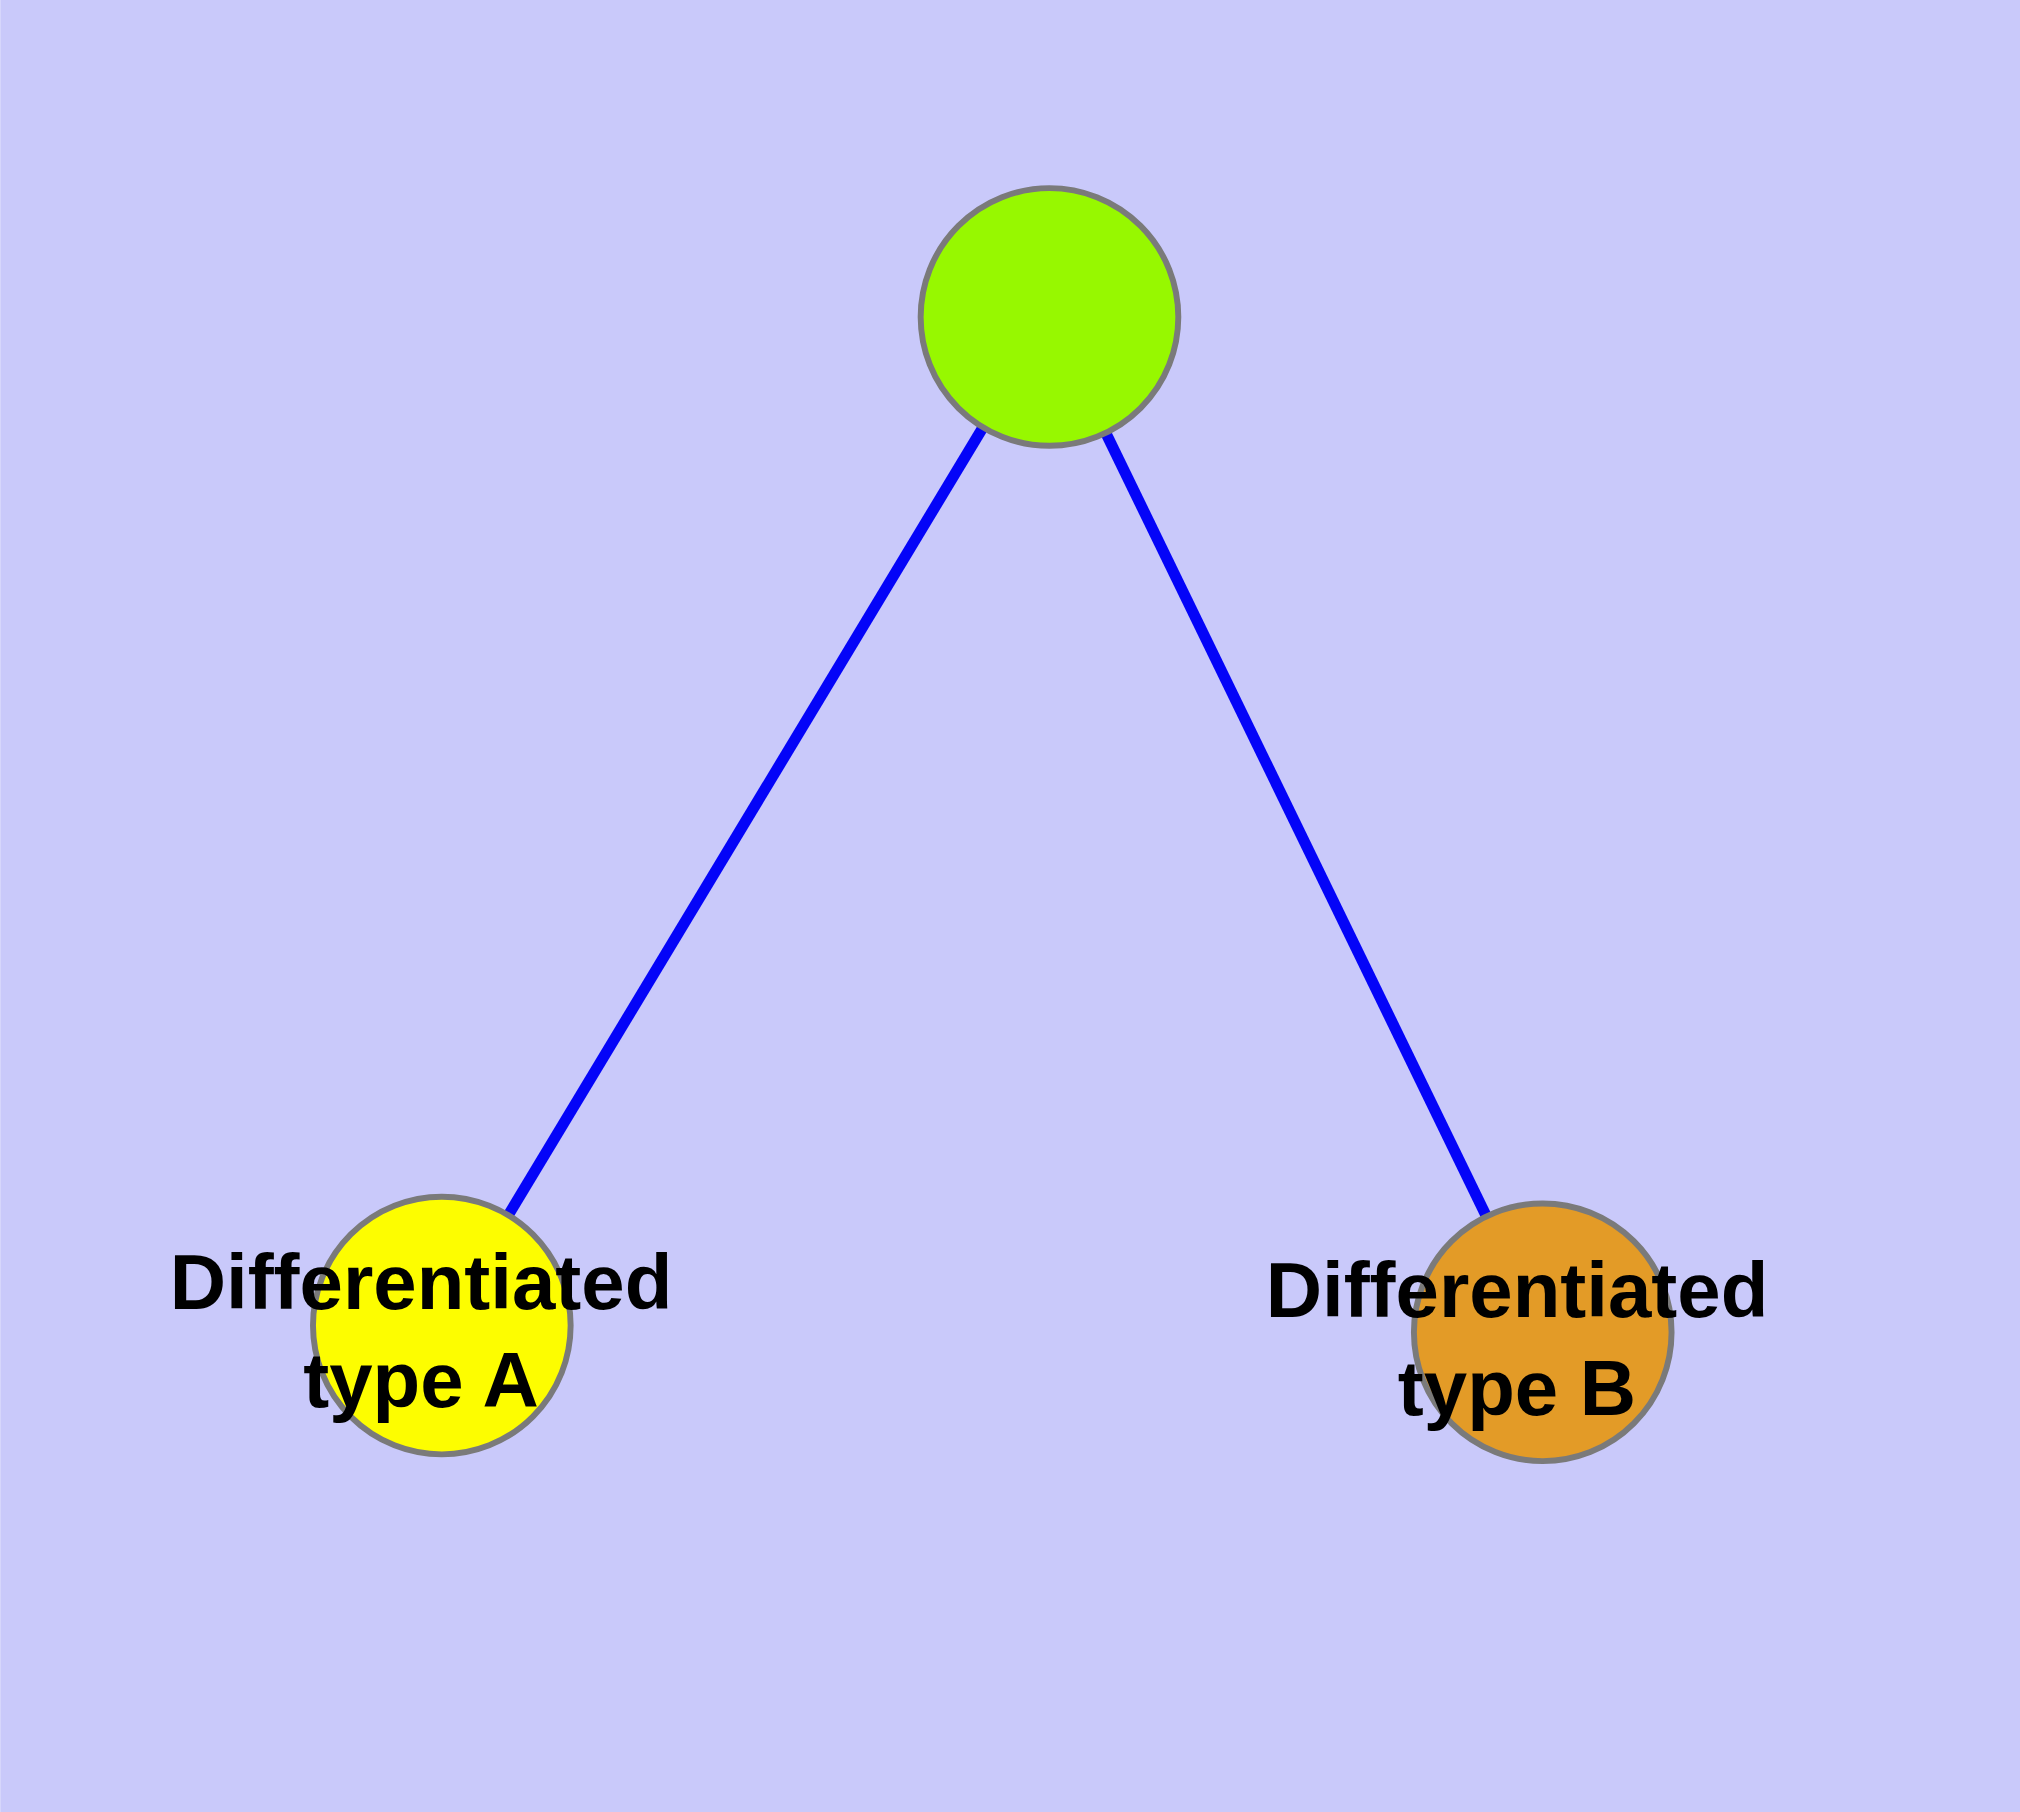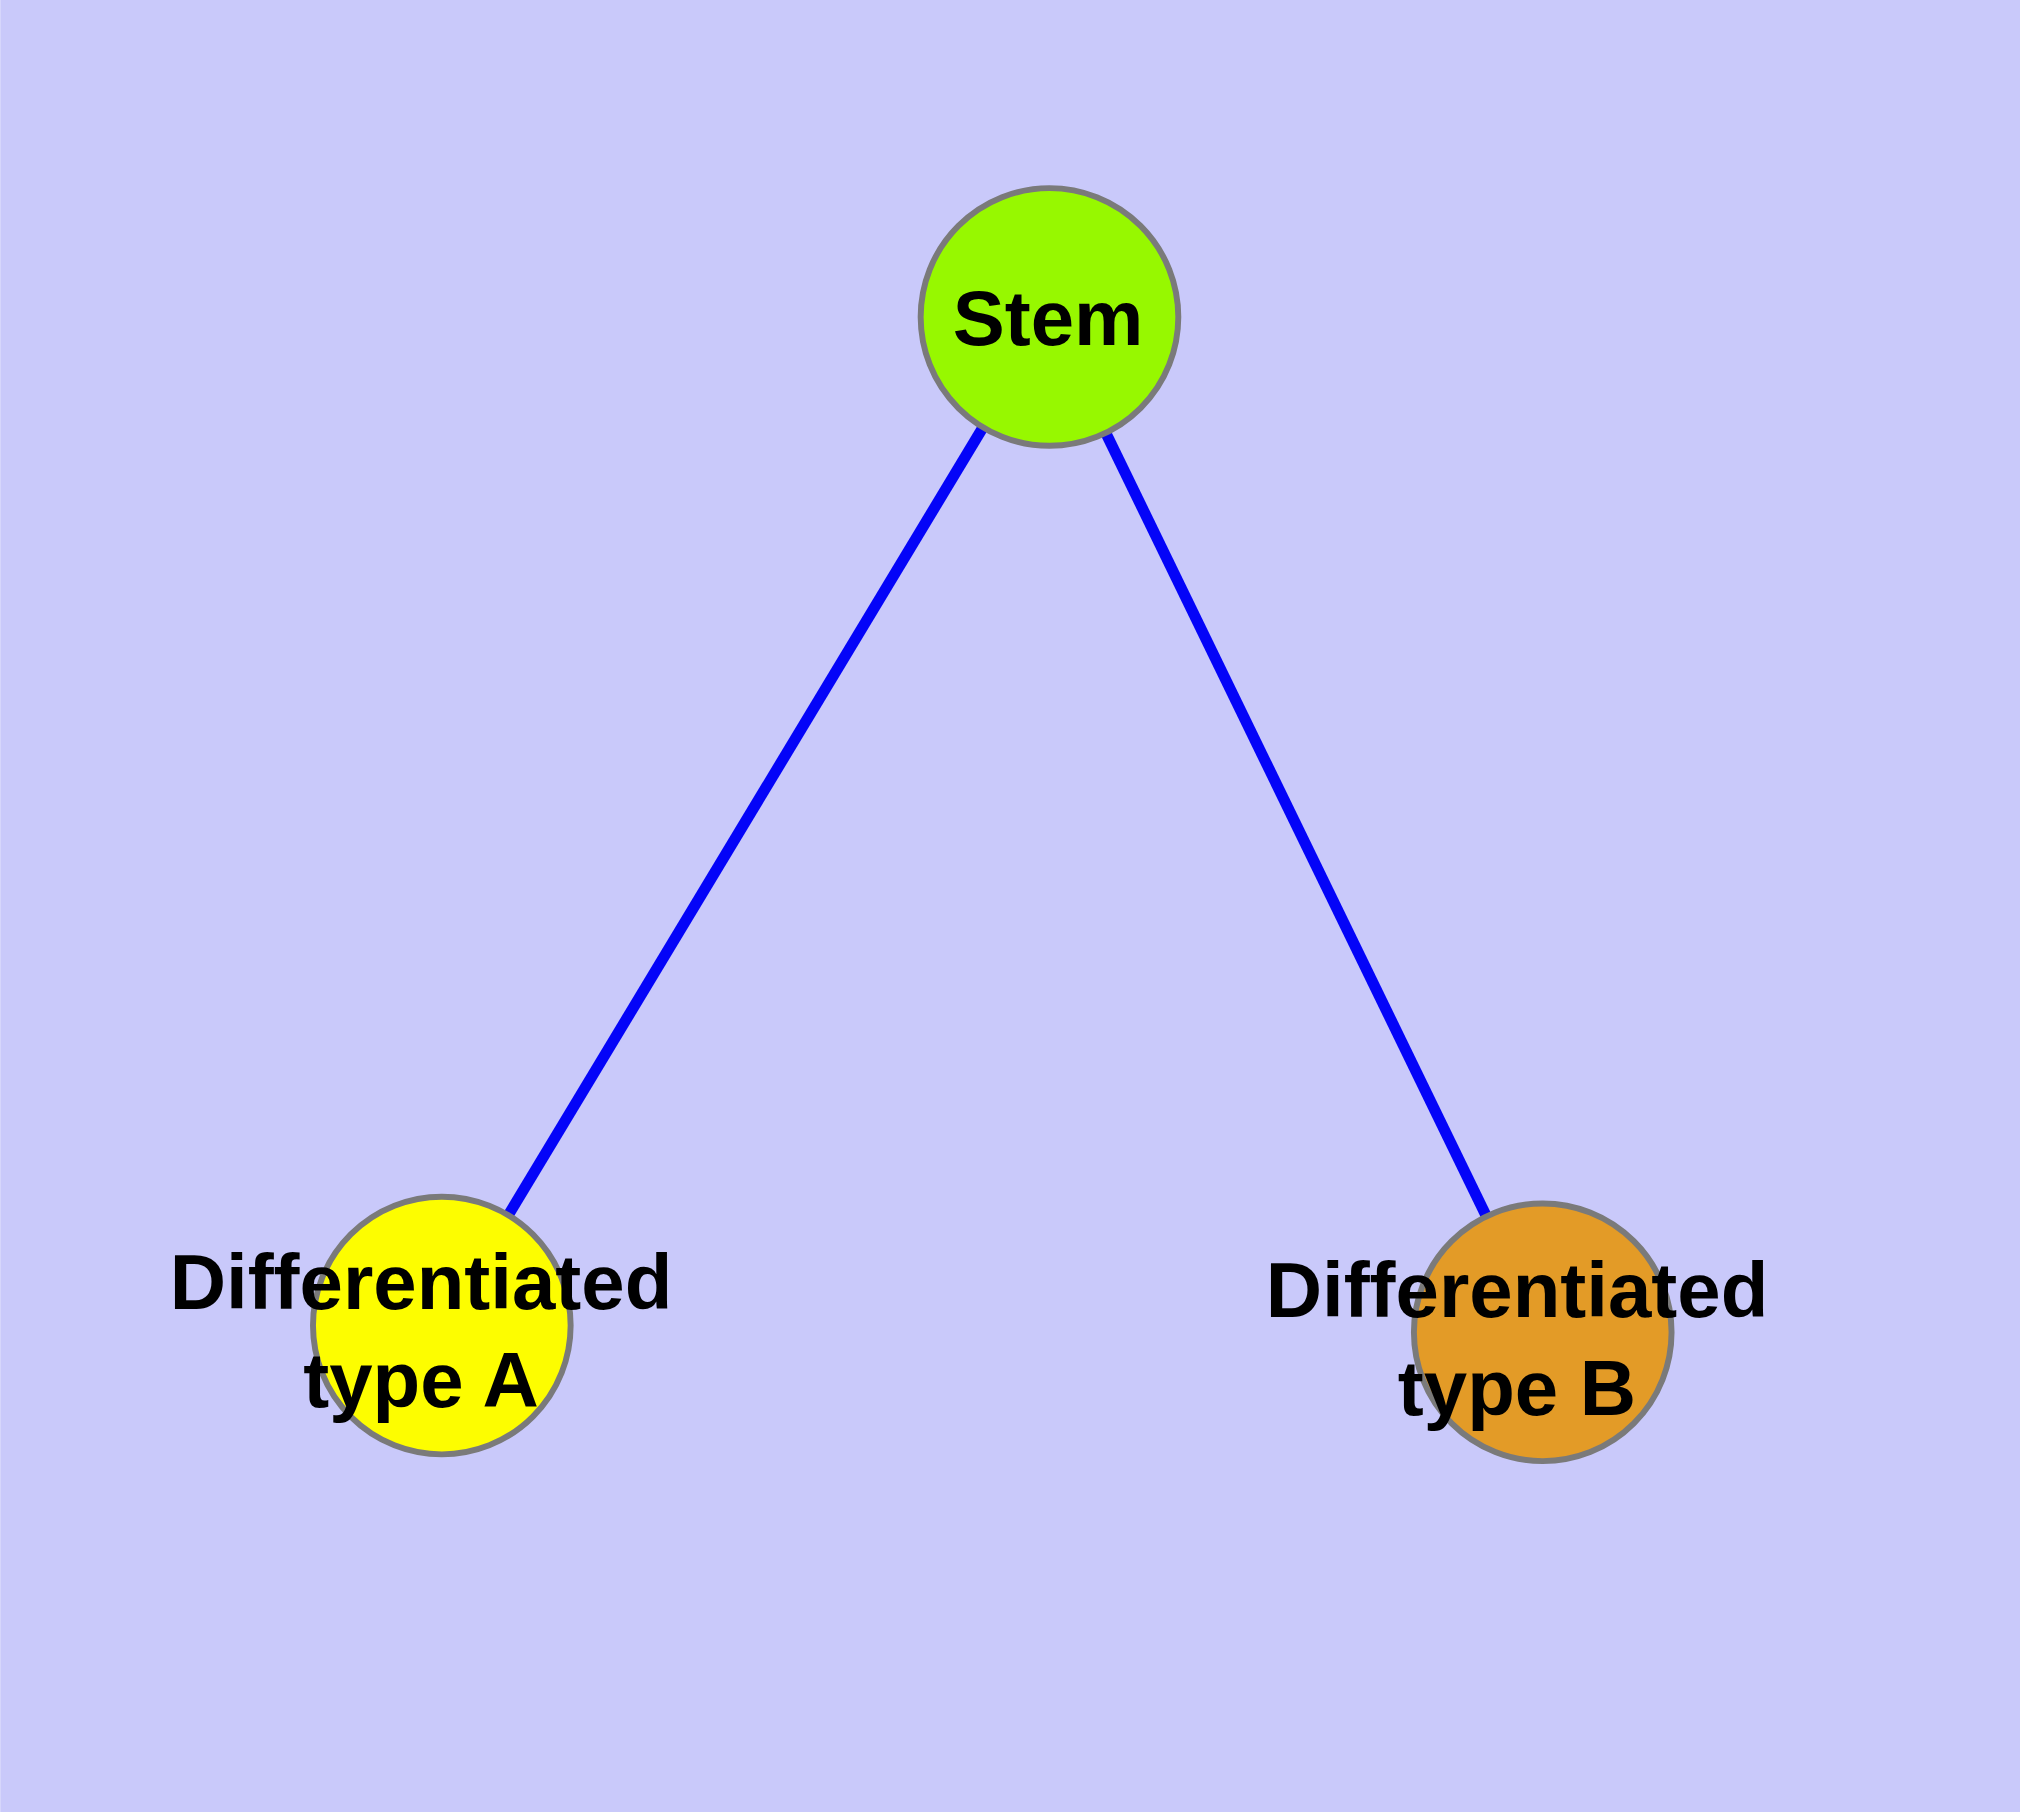--- a/index.html
+++ b/index.html
@@ -50,21 +50,20 @@
 
     <line x1="1238" y1="374" x2="1820" y2="1572" stroke-width="13" stroke="#0404f8"></line>
 
     <circle cx="1238" cy="374" r="152" stroke-width="7" fill="#97f800" stroke="#7a7a7a"></circle>
 
     <circle cx="521" cy="1564" r="152" stroke-width="7" fill="#fdfd00" stroke="#7a7a7a"></circle>
 
     <circle cx="1820" cy="1572" r="152" stroke-width="7" fill="#e39b27" stroke="#7a7a7a"></circle>
   </svg>
 
-  <div class="node-label label-stem">Stem</div>
 
   <div class="node-label label-type-a">Differentiated
 type A</div>
 
   <div class="node-label label-type-b">Differentiated
 type B</div>
 
 </div>
 
 

